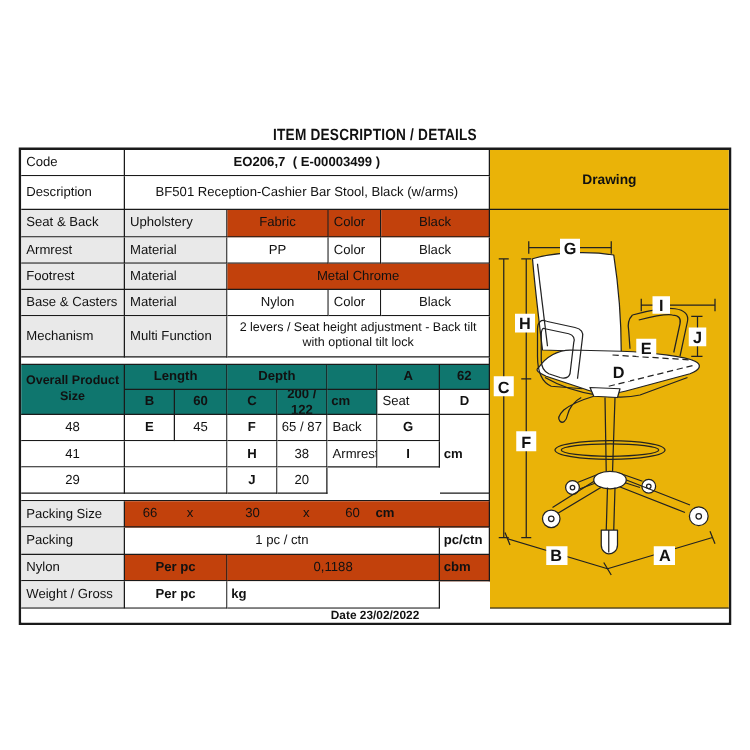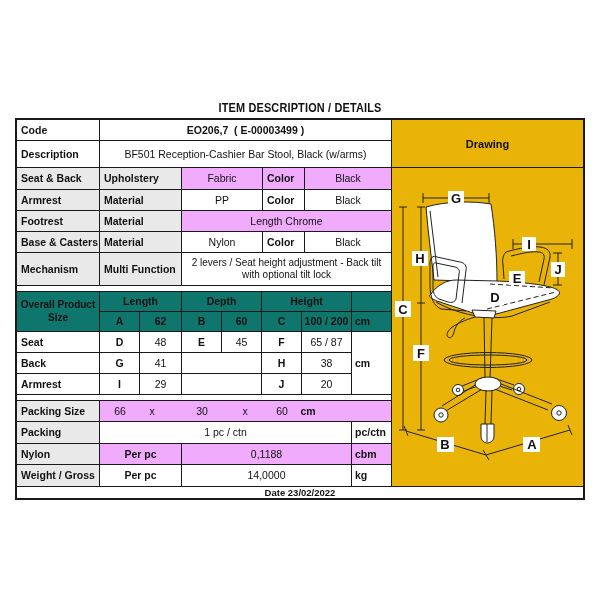--- a/index.html
+++ b/index.html
@@ -11,25 +11,25 @@
          border:2px solid #1a1a1a;box-sizing:border-box;background:#fff;}
   .leftcol{position:absolute;left:0;top:0;width:375px;}
   .grid{display:grid;}
   .g-info{grid-template-columns:83px 292px;grid-template-rows:21px 27px;}
   .g-spec{grid-template-columns:83px 82px 81px 42px 87px;grid-template-rows:22px 21px 21px 21px 33px;}
   .g-size{grid-template-columns:83px 40px 42px 40px 40px 40px 50px 40px;grid-template-rows:20px 20px 21px 21px 21px;}
   .g-pack{grid-template-columns:83px 82px 170px 40px;grid-template-rows:21px 22px 21px 22px;}
   .cell{box-sizing:border-box;border-right:1px solid #1a1a1a;border-bottom:1px solid #1a1a1a;
         display:flex;align-items:center;justify-content:center;font-size:10.5px;line-height:1.15;
         text-align:center;overflow:hidden;background:#fff;}
-  .lbl{justify-content:flex-start;padding-left:4px;font-weight:bold;text-align:center;}
+  .lbl{justify-content:flex-start;padding-left:4px;font-weight:normal;text-align:center;}
   .b{font-weight:bold;}
   .ws{white-space:pre;}
   .gy{background:#e9e9e9;}
-  .gy2{background:#f0abfc;}
+  .gy2{background:#c2410c;}
   .yl{background:#0f766e;}
   .unit{justify-content:flex-start;padding-left:3px;font-weight:bold;}
   .corner{grid-row:1/3;grid-column:1;flex-direction:column;font-weight:bold;font-size:10px;line-height:1.25;}
   .sp2{grid-column:span 2;}
   .sp3{grid-column:span 3;}
   .mech{font-size:10px;padding:0 3px;line-height:1.25;}
   .gap{height:6px;width:375px;border-right:1px solid #1a1a1a;border-bottom:1px solid #1a1a1a;
        box-sizing:border-box;background:#fff;}
   .rel{position:relative;}
   .pk{position:absolute;top:50%;transform:translate(-50%,-50%);}
@@ -72,21 +72,21 @@
         <div class="cell gy2">Black</div>
 
         <div class="cell lbl gy">Armrest</div>
         <div class="cell lbl gy">Material</div>
         <div class="cell">PP</div>
         <div class="cell lbl">Color</div>
         <div class="cell">Black</div>
 
         <div class="cell lbl gy">Footrest</div>
         <div class="cell lbl gy">Material</div>
-        <div class="cell sp3 gy2">Length Chrome</div>
+        <div class="cell sp3 gy2">Metal Chrome</div>
 
         <div class="cell lbl gy">Base &amp; Casters</div>
         <div class="cell lbl gy">Material</div>
         <div class="cell">Nylon</div>
         <div class="cell lbl">Color</div>
         <div class="cell">Black</div>
 
         <div class="cell lbl gy">Mechanism</div>
         <div class="cell lbl gy">Multi Function</div>
         <div class="cell sp3 mech">2 levers / Seat height adjustment - Back tilt with optional tilt lock</div>
@@ -94,29 +94,28 @@
 
       <div class="gap"></div>
 
       <div class="grid g-size">
         <div class="cell corner yl">
           <span>Overall Product</span>
           <span>Size</span>
         </div>
         <div class="cell b yl sp2">Length</div>
         <div class="cell b yl sp2">Depth</div>
-        <div class="cell b yl sp2">Height</div>
         <div class="cell yl"></div>
 
         <div class="cell b yl">A</div>
         <div class="cell b yl">62</div>
         <div class="cell b yl">B</div>
         <div class="cell b yl">60</div>
         <div class="cell b yl">C</div>
-        <div class="cell b yl">100 / 200</div>
+        <div class="cell b yl">200 / 122</div>
         <div class="cell yl unit">cm</div>
 
         <div class="cell lbl">Seat</div>
         <div class="cell b">D</div>
         <div class="cell">48</div>
         <div class="cell b">E</div>
         <div class="cell">45</div>
         <div class="cell b">F</div>
         <div class="cell">65 / 87</div>
         <div class="cell unit" style="grid-row:3/6;grid-column:8;">cm</div>
@@ -153,21 +152,20 @@
         <div class="cell sp2">1 pc / ctn</div>
         <div class="cell unit">pc/ctn</div>
 
         <div class="cell lbl gy">Nylon</div>
         <div class="cell b gy2">Per pc</div>
         <div class="cell gy2">0,1188</div>
         <div class="cell unit gy2">cbm</div>
 
         <div class="cell lbl gy">Weight / Gross</div>
         <div class="cell b">Per pc</div>
-        <div class="cell">14,0000</div>
         <div class="cell unit">kg</div>
       </div>
     </div>
 
     <div class="rightcol">
       <div class="draw-header">Drawing</div>
       <div class="draw-area">
         <svg width="191" height="318" viewBox="0 0 191 318">
 
           <g class="ln">

